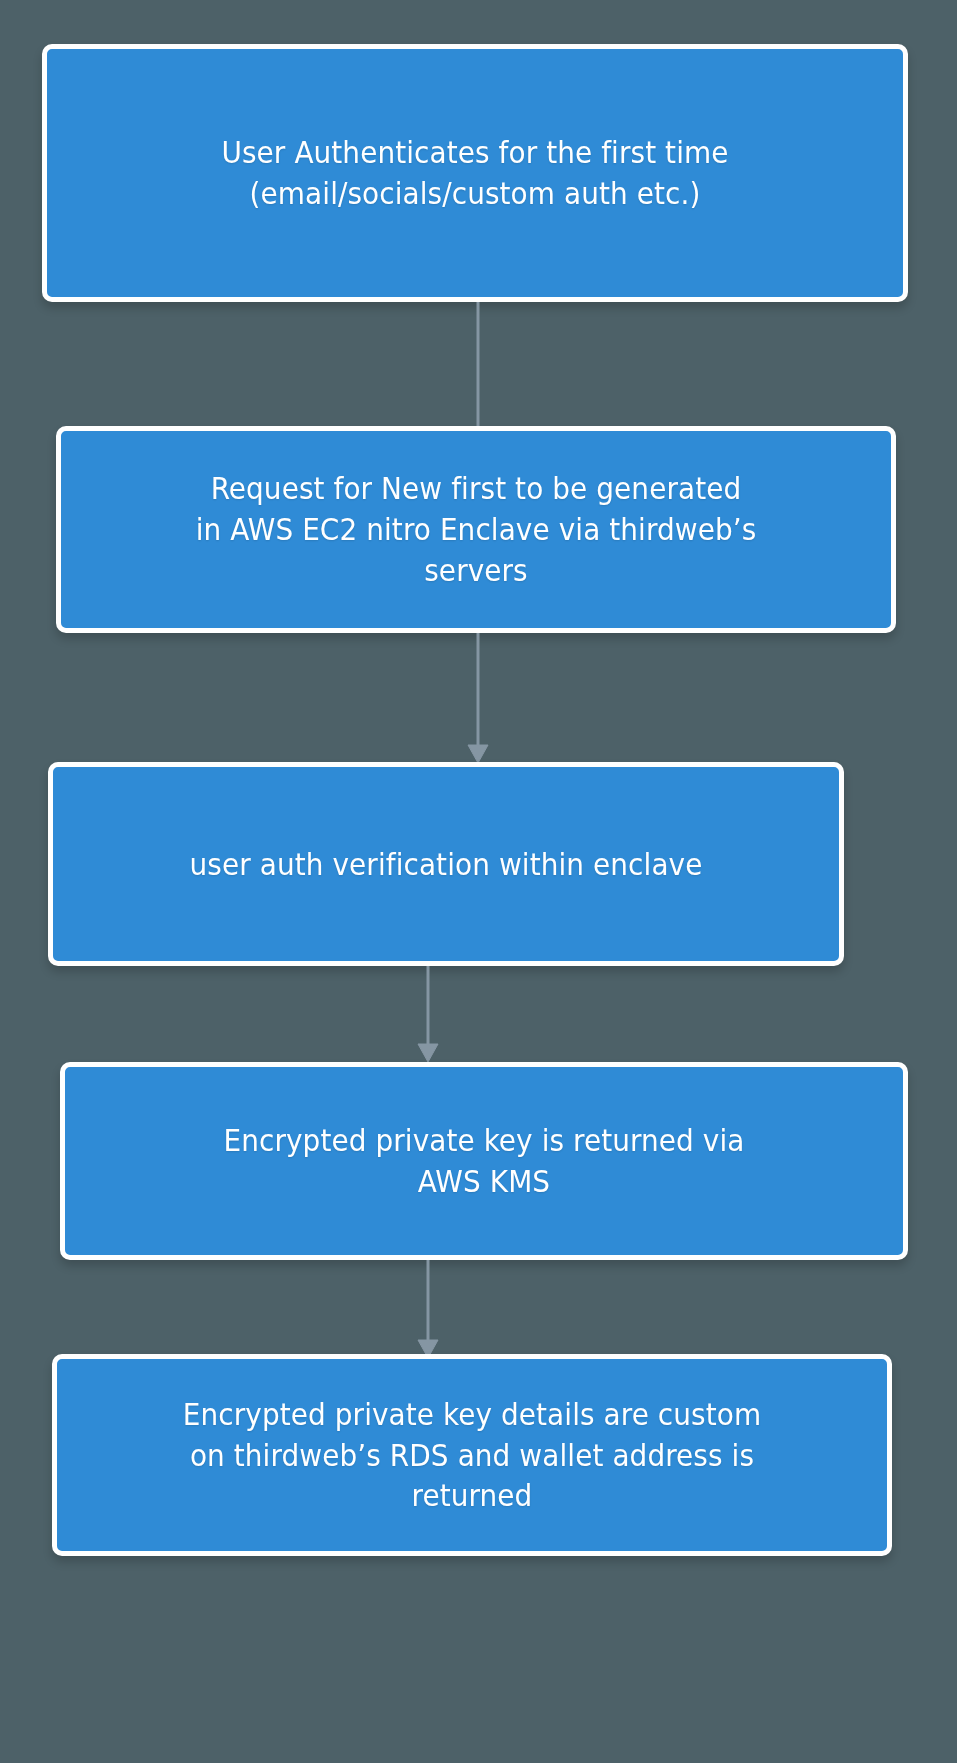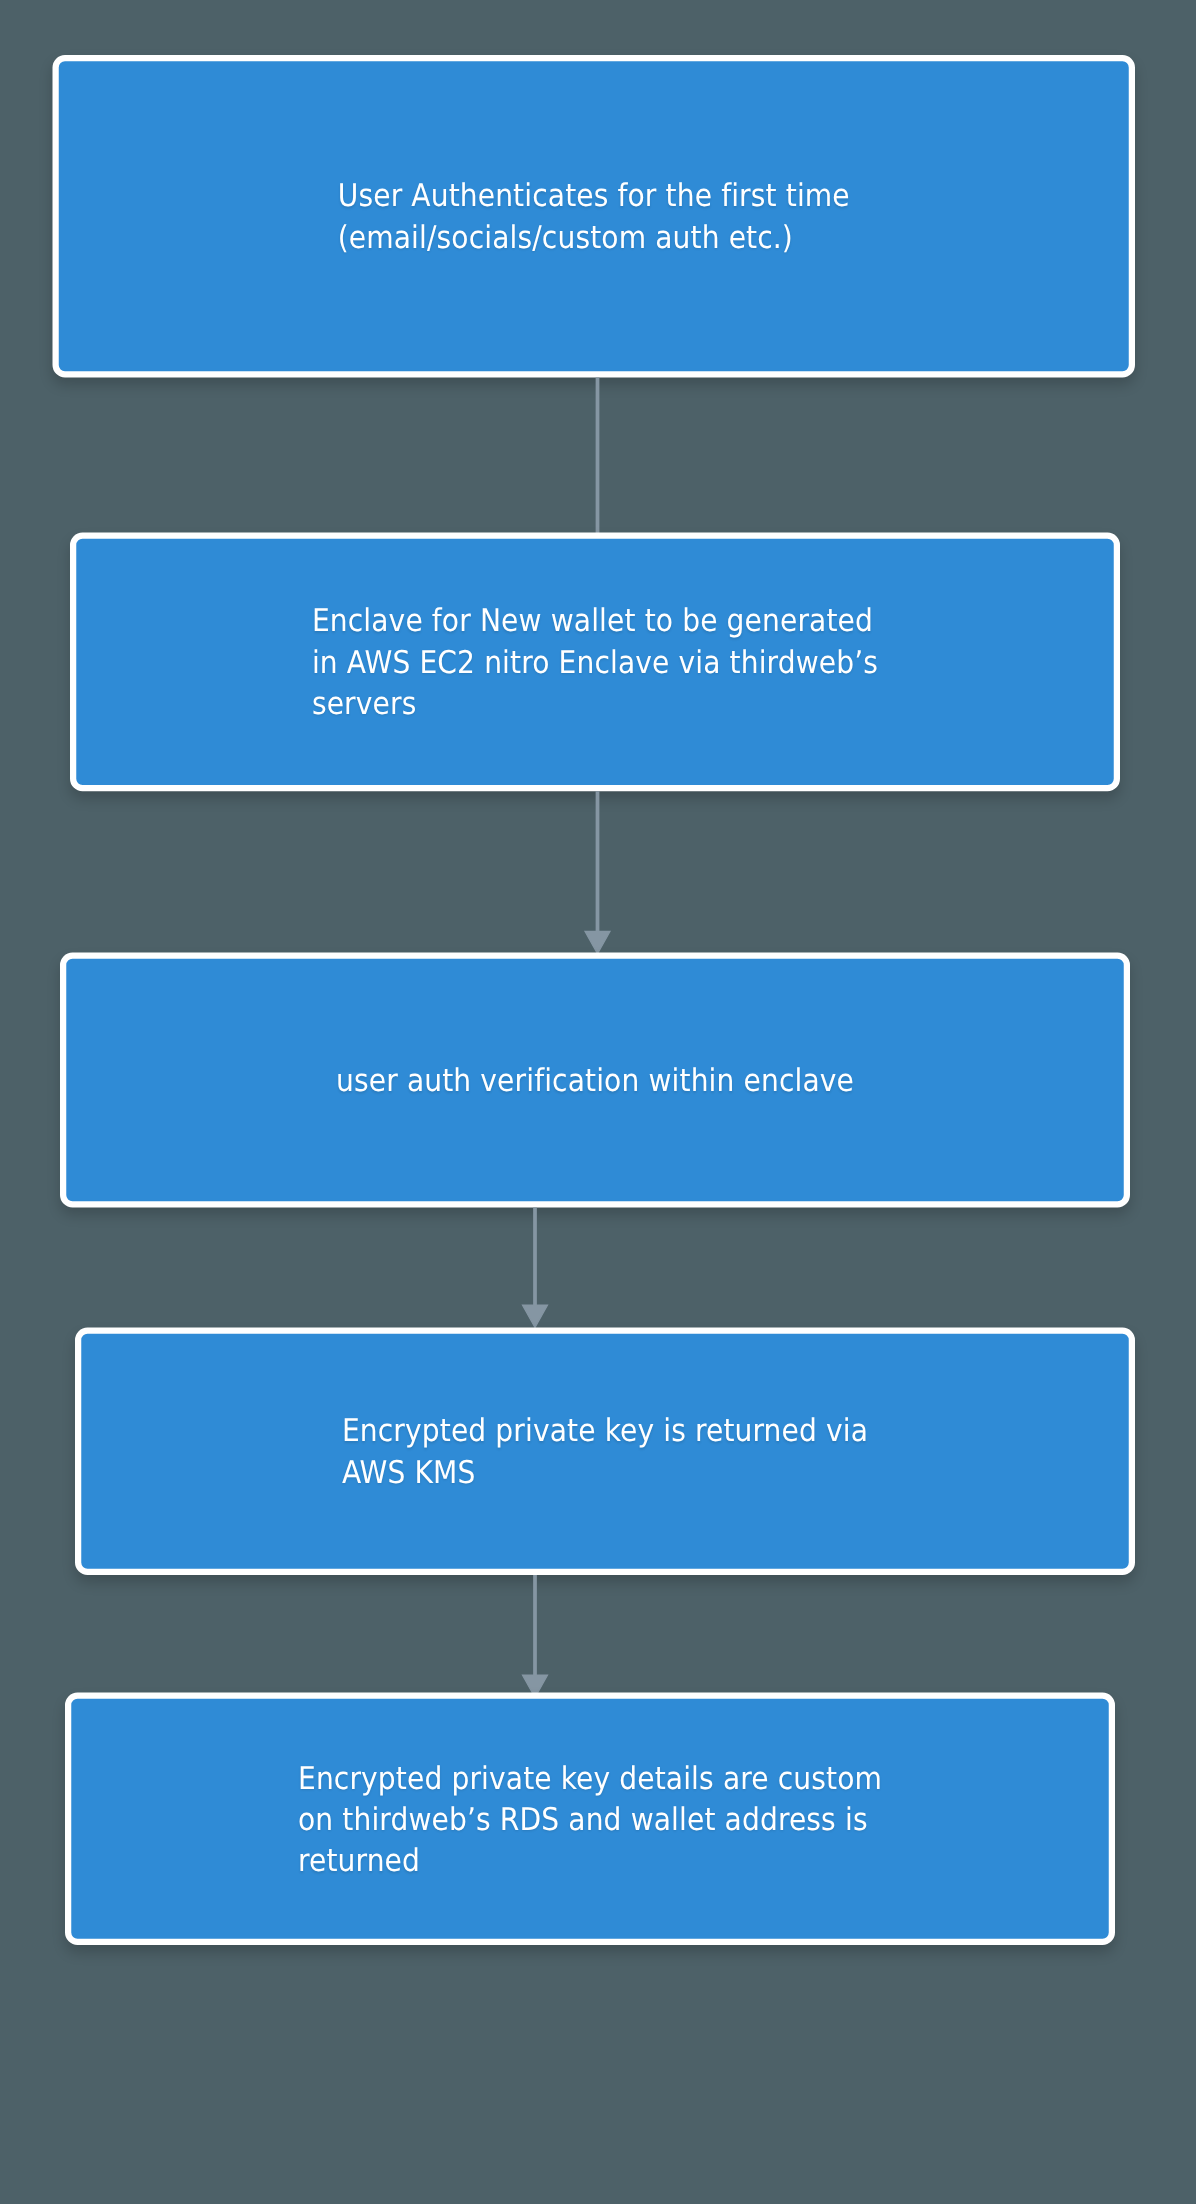--- a/index.html
+++ b/index.html
@@ -22,22 +22,23 @@
     border: 5px solid #ffffff;
     border-radius: 10px;
     box-shadow: 0 6px 10px rgba(0,0,0,0.18);
     display: flex;
     align-items: center;
     justify-content: center;
     padding: 6px 18px;
   }
   .node-label {
     color: #ffffff;
-    font-size: 25px;
+    font-size: 31px;
     line-height: 1.32;
+    text-align: center;
     font-weight: 400;
     letter-spacing: 0.1px;
     text-shadow: 0 1px 2px rgba(0,0,0,0.12);
     white-space: pre-line;
     font-stretch: condensed;
   }
   .edge {
     position: absolute;
     overflow: visible;
   }
@@ -60,31 +61,31 @@
     <div class="node-label">User Authenticates for the first time
 (email/socials/custom auth etc.)</div>
   </div>
 
   <svg class="edge" style="left:455px; top:302px; width:46px; height:190px;" viewBox="0 0 46 190">
     <line x1="23" y1="0" x2="23" y2="172"></line>
     <polygon points="13,170 33,170 23,188"></polygon>
   </svg>
 
   <div class="node" style="left:56px; top:426px; width:840px; height:207px;">
-    <div class="node-label">Enclave for New wallet to be generated
+    <div class="node-label">Request for New first to be generated
 in AWS EC2 nitro Enclave via thirdweb’s
 servers</div>
   </div>
 
   <svg class="edge" style="left:455px; top:633px; width:46px; height:132px;" viewBox="0 0 46 132">
     <line x1="23" y1="0" x2="23" y2="114"></line>
     <polygon points="13,112 33,112 23,130"></polygon>
   </svg>
 
-  <div class="node" style="left:48px; top:762px; width:856px; height:204px;">
+  <div class="node" style="left:48px; top:762px; width:796px; height:204px;">
     <div class="node-label">user auth verification within enclave</div>
   </div>
 
   <svg class="edge" style="left:405px; top:966px; width:46px; height:98px;" viewBox="0 0 46 98">
     <line x1="23" y1="0" x2="23" y2="80"></line>
     <polygon points="13,78 33,78 23,96"></polygon>
   </svg>
 
   <div class="node" style="left:60px; top:1062px; width:848px; height:198px;">
     <div class="node-label">Encrypted private key is returned via

